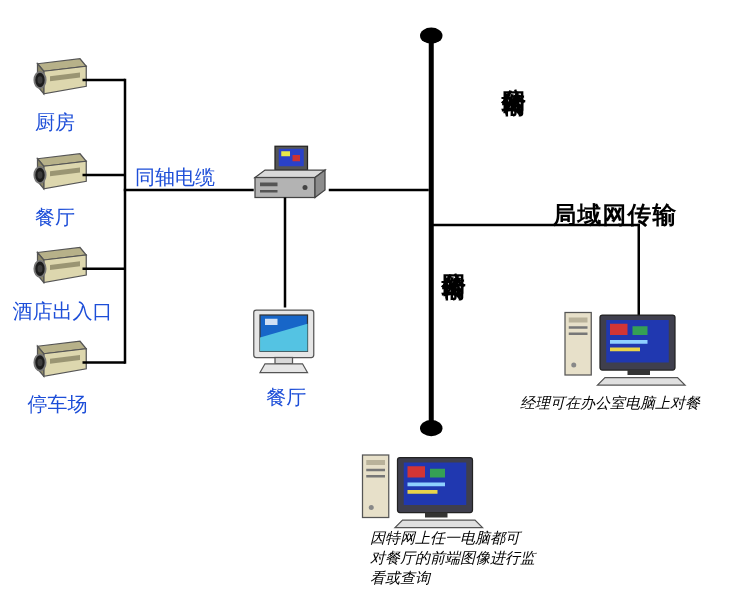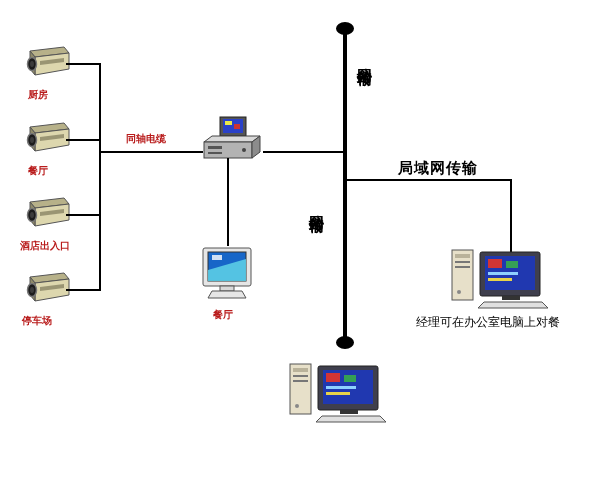--- a/index.html
+++ b/index.html
@@ -1,25 +1,25 @@
 <!DOCTYPE html>
 <html><head>
 <meta charset="utf-8">
 <style>
   html,body{margin:0;padding:0;background:#fff;}
   body{font-family:"DejaVu Sans","Liberation Sans",sans-serif;}
   #stage{position:relative;width:600px;height:478px;background:#ffffff;overflow:hidden;}
   .abs{position:absolute;}
   .line{position:absolute;background:#000;}
   .dot{position:absolute;background:#000;border-radius:50%;}
-  .lbl{position:absolute;color:#b91c1c;font-size:10px;font-weight:bold;white-space:nowrap;}
-  .lbl-lg{position:absolute;color:#000;font-size:15px;font-weight:bold;white-space:nowrap;letter-spacing:1px;}
+  .lbl{position:absolute;color:#1d4ed8;font-size:16px;font-weight:normal;white-space:nowrap;}
+  .lbl-lg{position:absolute;color:#000;font-size:19px;font-weight:bold;white-space:nowrap;letter-spacing:1px;margin-left:44px;}
   .vtext{writing-mode:vertical-rl;text-orientation:upright;line-height:1.1;}
   .note{position:absolute;color:#000;font-size:12px;line-height:16px;}
-  .note div{white-space:nowrap;}
+  .note div{white-space:nowrap;font-style:italic;}
 </style>
 </head>
 <body>
 
 <div id="stage">
 
   <svg class="abs" style="left:20px;top:44px" width="50" height="36" viewBox="0 0 50 36">
     <polygon points="10,7 44,3 49,9 15,13" fill="#b7b189" stroke="#555" stroke-width="1"></polygon>
     <polygon points="15,13 49,9 49,25 15,31" fill="#ddd7ae" stroke="#555" stroke-width="1"></polygon>
     <polygon points="10,7 15,13 15,31 10,25" fill="#8f8a68" stroke="#555" stroke-width="1"></polygon>
@@ -47,30 +47,30 @@
     <polygon points="10,7 44,3 49,9 15,13" fill="#b7b189" stroke="#555" stroke-width="1"></polygon>
     <polygon points="15,13 49,9 49,25 15,31" fill="#ddd7ae" stroke="#555" stroke-width="1"></polygon>
     <polygon points="10,7 15,13 15,31 10,25" fill="#8f8a68" stroke="#555" stroke-width="1"></polygon>
     <polygon points="20,17 44,14 44,18 20,21" fill="#9a9573"></polygon>
     <ellipse cx="12" cy="20" rx="4.5" ry="6.5" fill="#1c1c1c" stroke="#777" stroke-width="1.5"></ellipse>
     <ellipse cx="12" cy="20" rx="2" ry="3" fill="#3c3c3c"></ellipse>
   </svg>
 
   <div class="lbl" style="left:28px;top:88px">厨房</div>
   <div class="lbl" style="left:28px;top:164px">餐厅</div>
-  <div class="lbl" style="left:20px;top:239px">酒店出入口</div>
+  <div class="lbl" style="left:10px;top:239px">酒店出入口</div>
   <div class="lbl" style="left:22px;top:314px">停车场</div>
 
   <div class="line" style="left:66px;top:63px;width:34px;height:2px"></div>
   <div class="line" style="left:66px;top:139px;width:34px;height:2px"></div>
   <div class="line" style="left:66px;top:214px;width:34px;height:2px"></div>
   <div class="line" style="left:66px;top:289px;width:34px;height:2px"></div>
   <div class="line" style="left:99px;top:63px;width:2px;height:228px"></div>
 
-  <div class="lbl" style="left:126px;top:132px">同轴电缆</div>
+  <div class="lbl" style="left:108px;top:132px">同轴电缆</div>
   <div class="line" style="left:99px;top:151px;width:104px;height:2px"></div>
 
   <svg class="abs" style="left:200px;top:116px" width="64" height="46" viewBox="0 0 64 46">
     <rect x="20" y="1" width="26" height="19" fill="#555" stroke="#222"></rect>
     <rect x="23" y="3" width="20" height="14" fill="#2a41c8"></rect>
     <rect x="25" y="5" width="7" height="4" fill="#e8e84a"></rect>
     <rect x="34" y="8" width="6" height="5" fill="#cc3333"></rect>
     <polygon points="4,26 52,26 60,20 12,20" fill="#d9d9d9" stroke="#444"></polygon>
     <rect x="4" y="26" width="48" height="16" fill="#b3b3b3" stroke="#444"></rect>
     <polygon points="52,26 60,20 60,36 52,42" fill="#8c8c8c" stroke="#444"></polygon>
@@ -131,14 +131,19 @@
     <circle cx="9" cy="46" r="2" fill="#888"></circle>
     <rect x="30" y="6" width="60" height="44" rx="2" fill="#3f3f4d" stroke="#222"></rect>
     <rect x="35" y="10" width="50" height="34" fill="#2038b0"></rect>
     <rect x="38" y="13" width="14" height="9" fill="#d23535"></rect>
     <rect x="56" y="15" width="12" height="7" fill="#35a055"></rect>
     <rect x="38" y="26" width="30" height="3" fill="#8fd0ff"></rect>
     <rect x="38" y="32" width="24" height="3" fill="#e8d34a"></rect>
     <rect x="52" y="50" width="18" height="4" fill="#333"></rect>
     <polygon points="34,56 92,56 98,62 28,62" fill="#e0e0e0" stroke="#555"></polygon>
   </svg>
+  <div class="note" style="left:296px;top:422px">
+    <div>因特网上任一电脑都可</div>
+    <div>对餐厅的前端图像进行监</div>
+    <div>看或查询</div>
+  </div>
 
 </div>
 
 </body></html>

